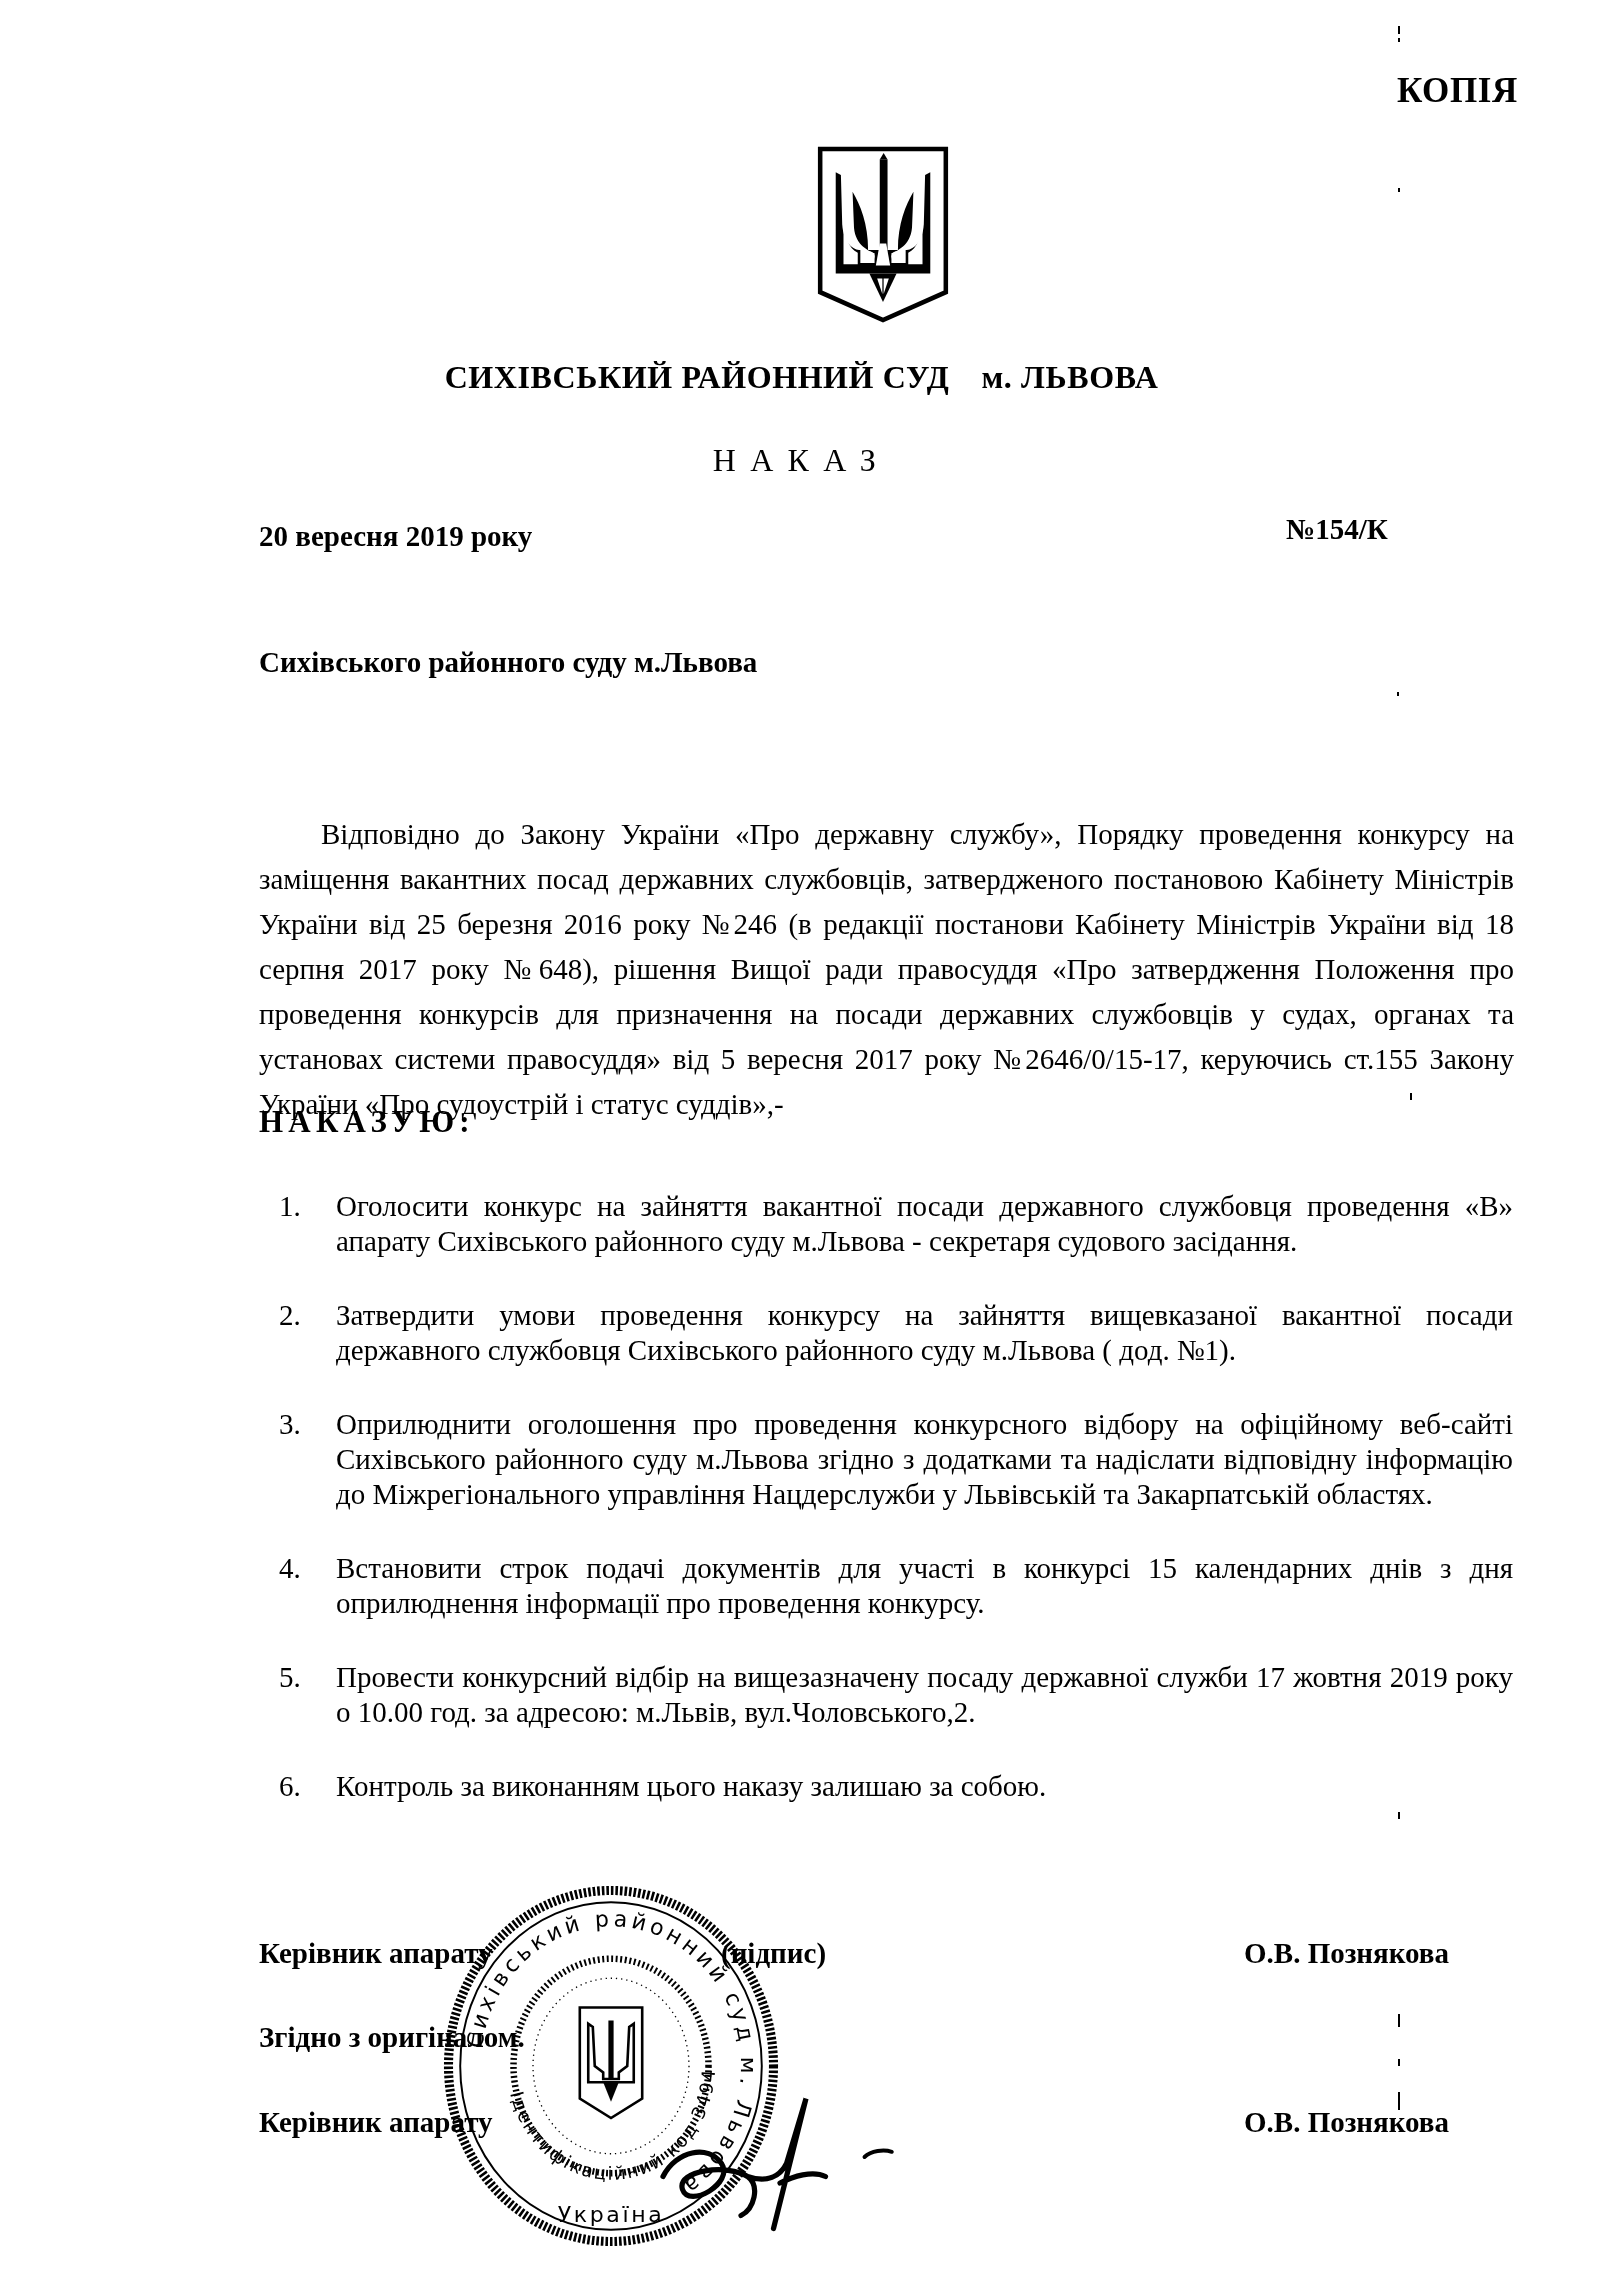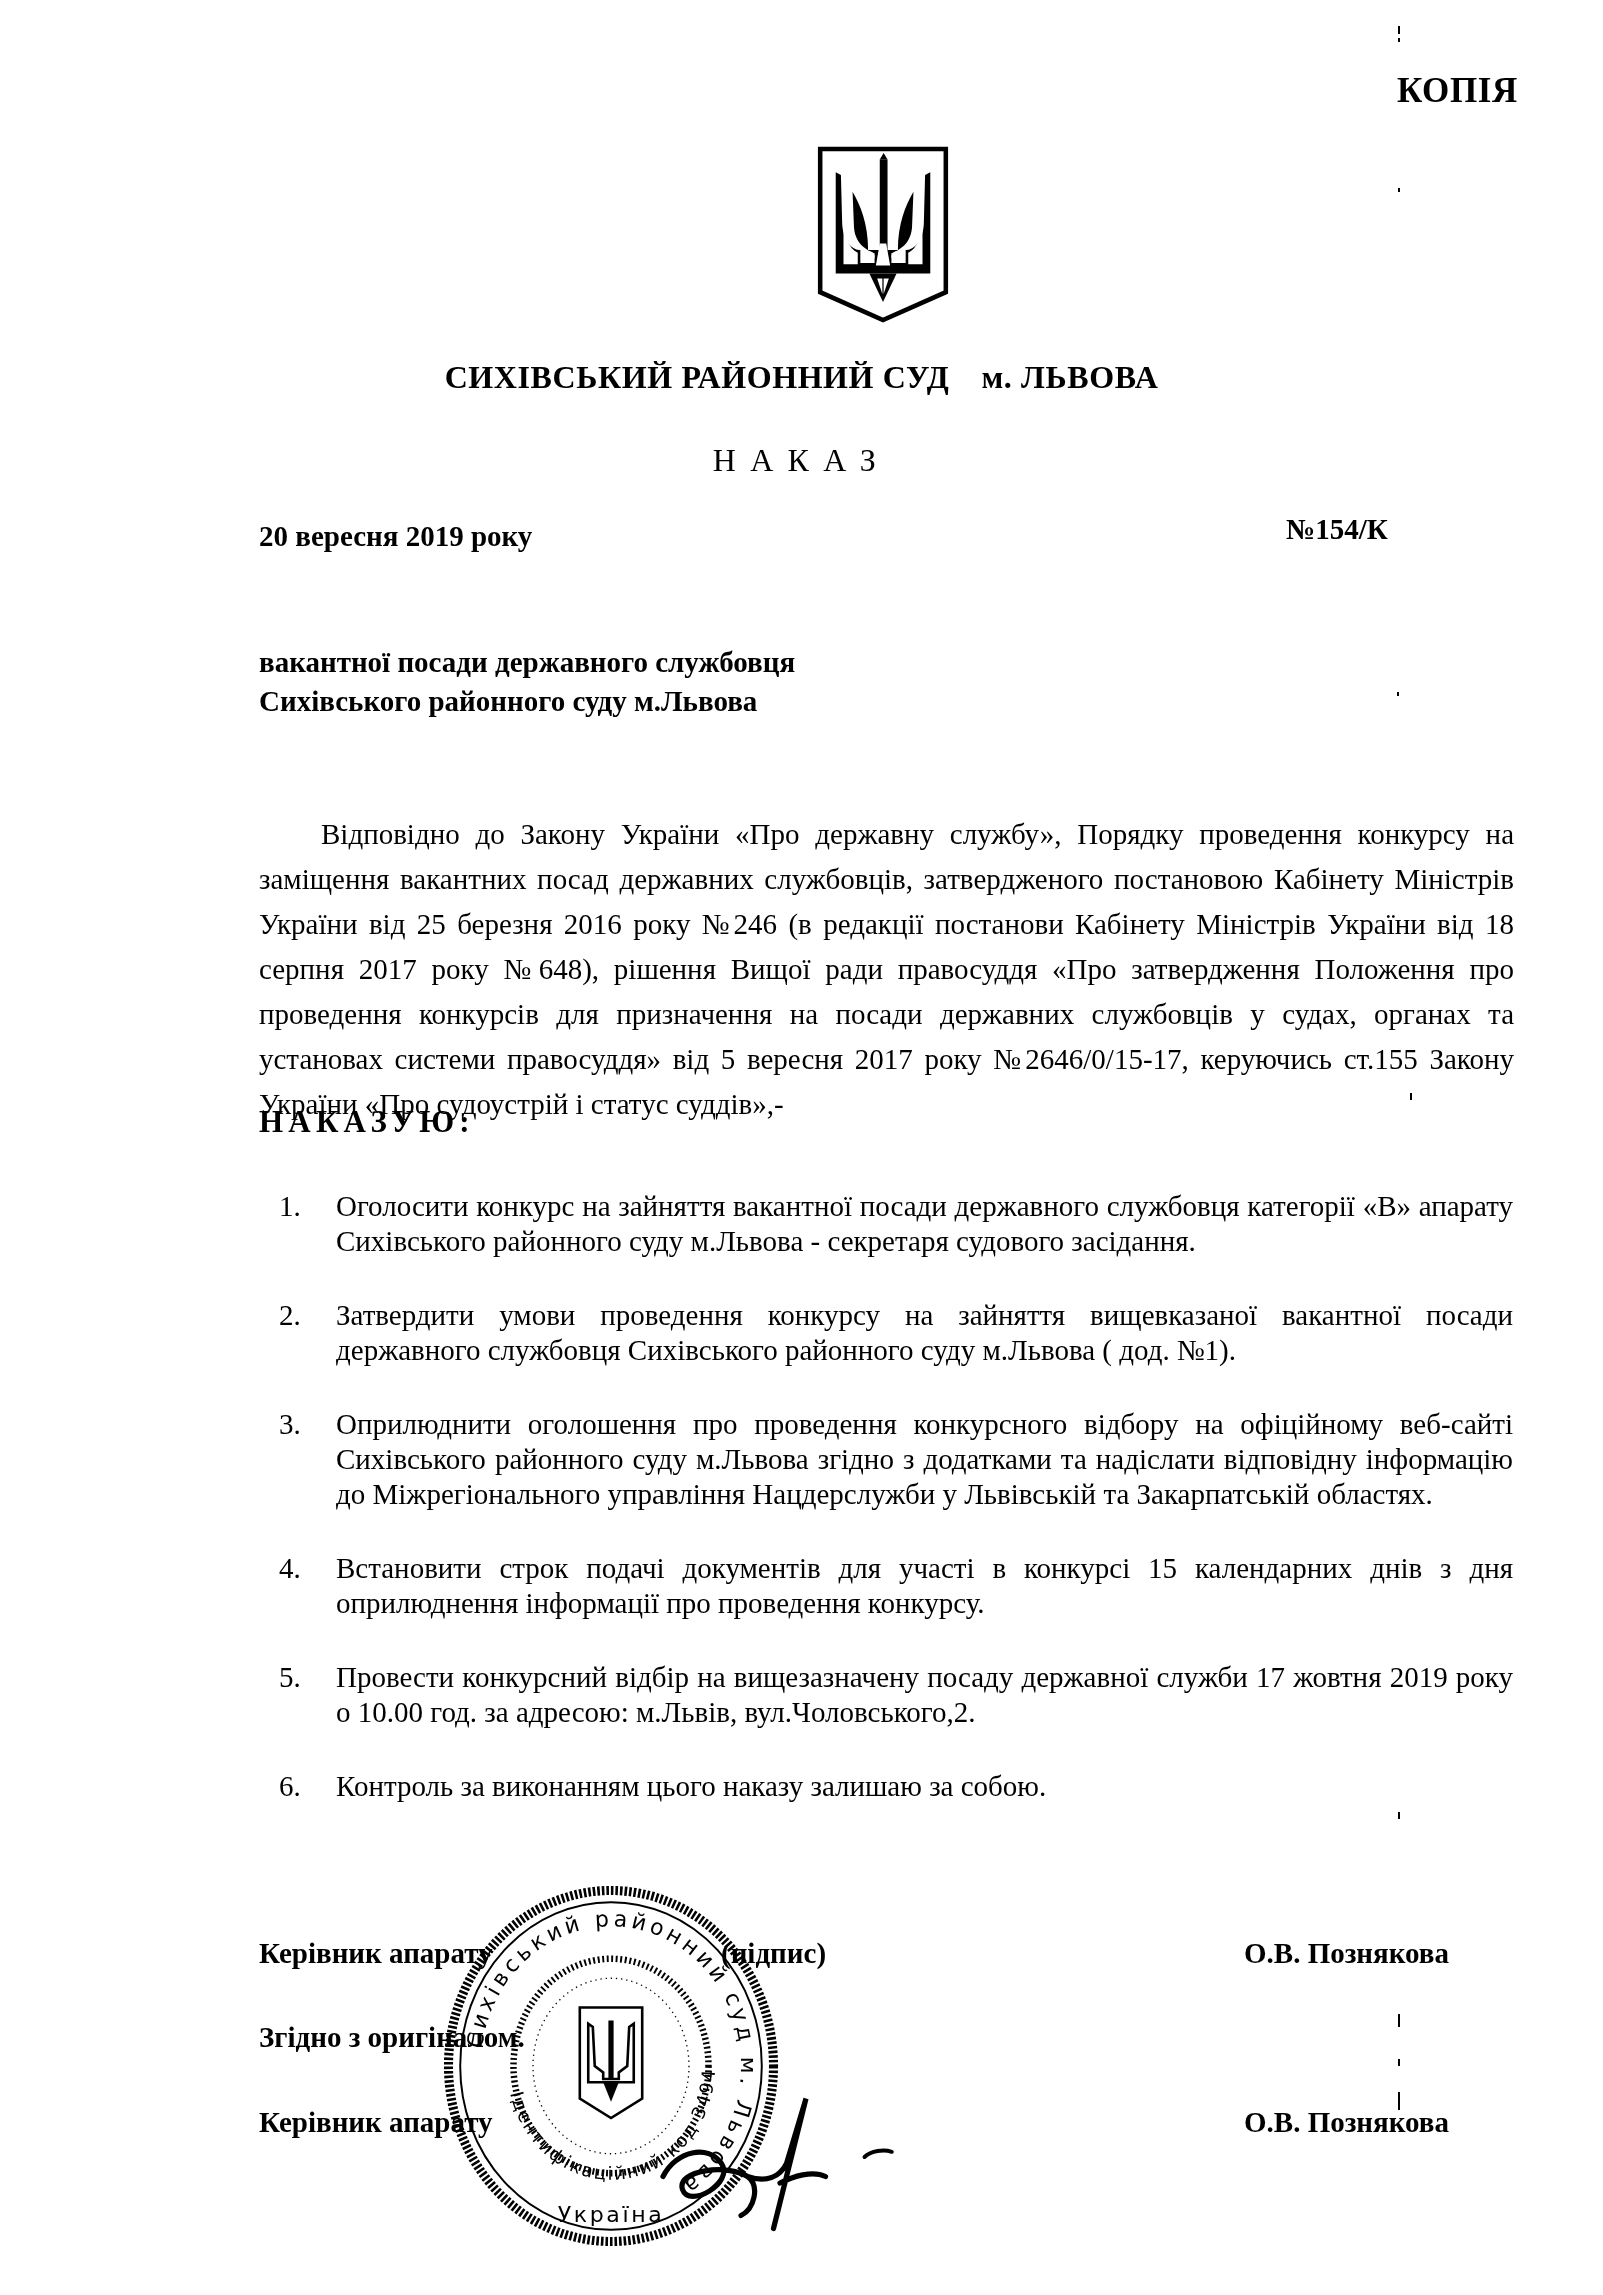--- a/index.html
+++ b/index.html
@@ -58,32 +58,31 @@
 
 <div class="abs court-title">
   <span>СИХІВСЬКИЙ РАЙОННИЙ СУД</span><span class="city">м. ЛЬВОВА</span>
 </div>
 <div class="abs order-title">НАКАЗ</div>
 
 <div class="abs date">20 вересня 2019 року</div>
 <div class="abs number">№154/К</div>
 
 <div class="abs subject">
-  <div>вакантної посади державного службовця</div>
   <div>Сихівського районного суду м.Львова</div>
 </div>
 
 <div class="abs preamble">Відповідно до Закону України «Про державну службу», Порядку проведення конкурсу на заміщення вакантних посад державних службовців, затвердженого постановою Кабінету Міністрів України від 25 березня 2016 року  №246 (в редакції постанови Кабінету Міністрів України від 18 серпня 2017 року №648), рішення Вищої ради правосуддя «Про затвердження Положення про проведення конкурсів для призначення на посади державних службовців у судах, органах та установах системи правосуддя» від 5 вересня 2017 року №2646/0/15-17, керуючись ст.155 Закону України «Про судоустрій і статус суддів»,-</div>
 
 <div class="abs decree">НАКАЗУЮ:</div>
 
 <ol class="abs items">
   <li class="item">
     <span class="num">1.</span>
-    <span class="txt">Оголосити конкурс на зайняття вакантної посади державного службовця категорії «В» апарату  Сихівського районного суду м.Львова  - секретаря судового засідання.</span>
+    <span class="txt">Оголосити конкурс на зайняття вакантної посади державного службовця проведення «В» апарату  Сихівського районного суду м.Львова  - секретаря судового засідання.</span>
   </li>
   <li class="item">
     <span class="num">2.</span>
     <span class="txt">Затвердити умови проведення конкурсу  на зайняття вищевказаної вакантної посади державного службовця Сихівського районного суду м.Львова ( дод. №1).</span>
   </li>
   <li class="item">
     <span class="num">3.</span>
     <span class="txt">Оприлюднити оголошення про проведення конкурсного відбору на офіційному  веб-сайті Сихівського районного суду м.Львова згідно з додатками та надіслати відповідну інформацію до Міжрегіонального управління Нацдерслужби у Львівській та Закарпатській областях.</span>
   </li>
   <li class="item">

